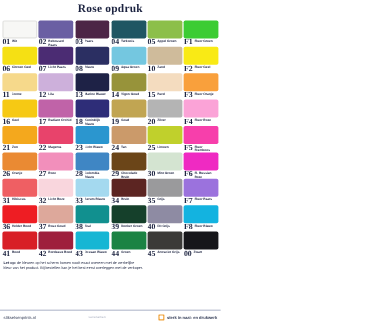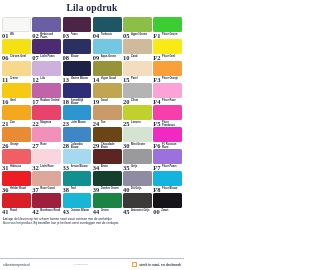--- a/index.html
+++ b/index.html
@@ -133,21 +133,21 @@
     color: #333c56;
     font-weight: bold;
     white-space: nowrap;
   }
 </style>
 </head>
 <body>
 
 <div id="page">
 
-  <div id="title">Lila opdruk</div>
+  <div id="title">Rose opdruk</div>
 
   <div id="grid">
       <div class="cell">
         <div class="swatch" style="background: rgb(247, 247, 245); border: 0.5px solid rgb(226, 226, 224);"></div>
         <div class="cap">
           <span class="code">01</span>
           <span class="cname">Wit</span>
         </div>
       </div>
       <div class="cell">

